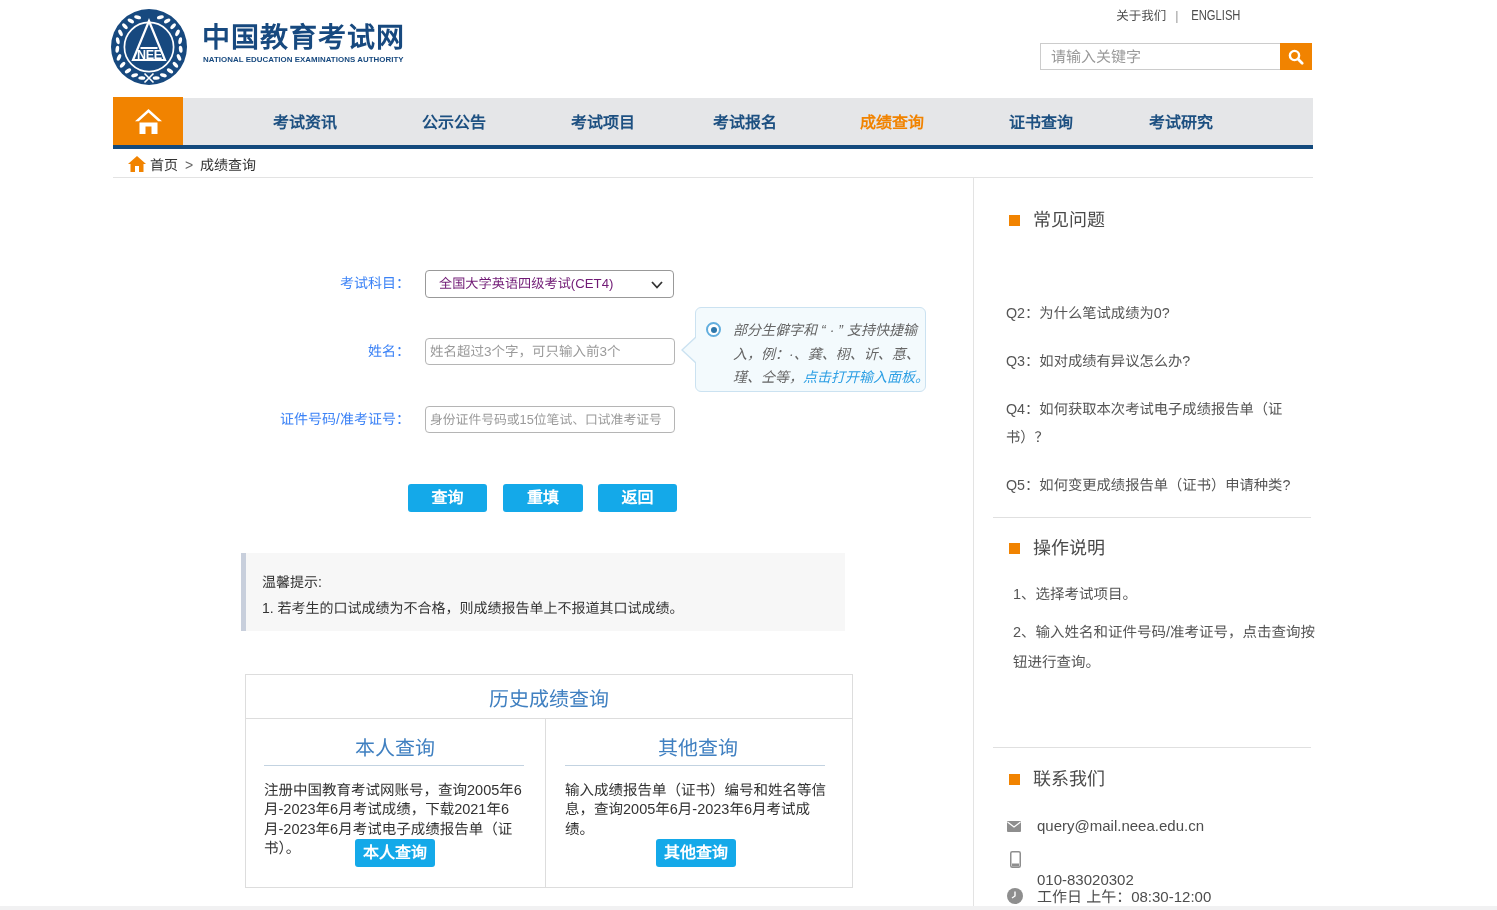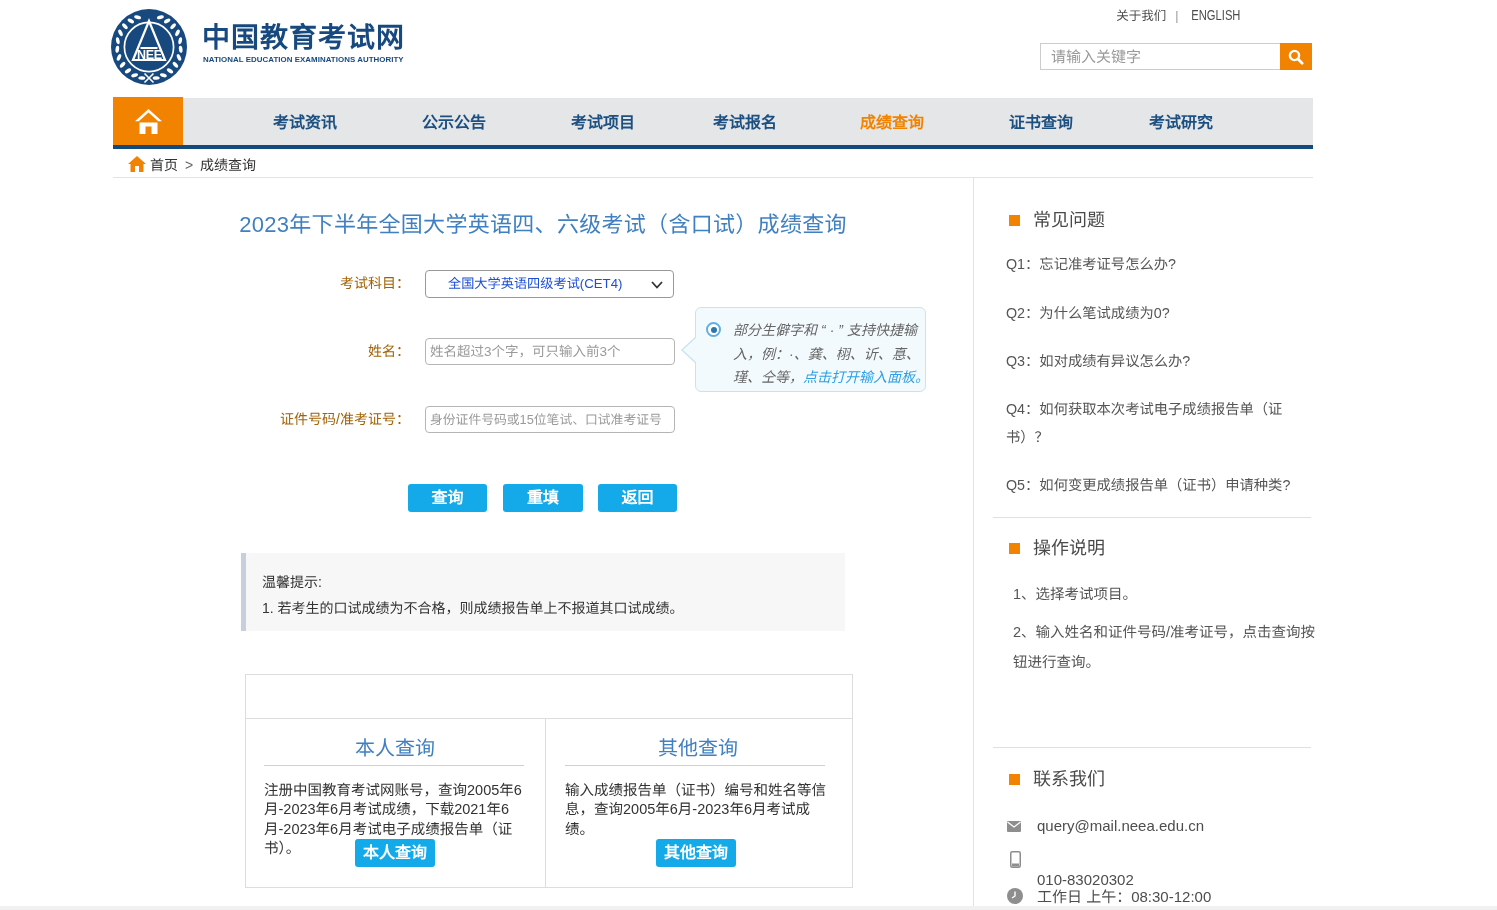--- a/index.html
+++ b/index.html
@@ -32,22 +32,22 @@
 
 .crumb-line { top:177px; left:113px; width:1200px; height:1px; background:#e3e3e3; }
 .crumb { top:154px; left:150px; font-size:14px; color:#333; }
 .crumb .gt { color:#666; padding:0 3px; }
 
 
 .side-vline { top:178px; left:973px; width:1px; height:728px; background:#e3e3e3; }
 
 
 .h1 { top:212px; letter-spacing:0.3px; left:113px; width:860px; text-align:center; font-size:22px; color:#4080c1; white-space:nowrap; line-height:26px; }
-.flabel { font-size:14px; color:#a16207; text-align:right; width:200px; left:210px; }
-.select { top:270px; left:425px; width:249px; height:28px; border:1px solid #999; border-radius:4px; background:#fff; font-size:13.2px; color:#1d4ed8; line-height:26px; padding-left:22px; }
+.flabel { font-size:14px; color:#3b82f6; text-align:right; width:200px; left:210px; }
+.select { top:270px; left:425px; width:249px; height:28px; border:1px solid #999; border-radius:4px; background:#fff; font-size:13.2px; color:#701a75; line-height:26px; padding-left:13px; }
 .select .chev { position:absolute; right:10px; top:10px; line-height:0; }
 .tinput { left:425px; width:250px; height:27px; border:1px solid #b5b5b5; border-radius:4px; background:#fff; font-size:13.5px; color:#9a9a9a; line-height:25px; padding-left:4px; white-space:nowrap; overflow:hidden; }
 
 
 .tip-bubble { top:307px; left:695px; width:231px; height:85px; background:#f3fafd; border:1px solid #cbe2f1; border-radius:6px; }
 .tip-arrow1 { top:336px; left:681px; width:0; height:0; border-top:14px solid transparent; border-bottom:14px solid transparent; border-right:15px solid #cbe2f1; }
 .tip-arrow2 { top:337px; left:683px; width:0; height:0; border-top:13px solid transparent; border-bottom:13px solid transparent; border-right:14px solid #f3fafd; }
 .radio { top:322px; left:706px; width:15px; height:15px; border-radius:50%; border:2px solid #62aede; background:#fff; }
 .radio i { position:absolute; left:2.5px; top:2.5px; width:6px; height:6px; border-radius:50%; background:#2e77ab; }
 .tip-text { top:319px; left:733px; width:200px; font-size:14px; color:#666; line-height:23.5px;font-style:italic; }
@@ -147,21 +147,20 @@
 
   <div class="abs" style="top:156px; left:128px;">
     <svg width="18" height="17" viewBox="0 0 18 17">
       <path d="M9 0 L18 8 L15.5 8 L15.5 16 L11 16 L11 10 L7 10 L7 16 L2.5 16 L2.5 8 L0 8 Z" fill="#f18300"></path>
     </svg>
   </div>
   <div class="abs crumb">首页 <span class="gt">&gt;</span> 成绩查询</div>
   <div class="abs crumb-line"></div>
   <div class="abs side-vline"></div>
 
-  <div class="abs h1">2023年下半年全国大学英语四、六级考试（含口试）成绩查询</div>
 
   <div class="abs flabel" style="top:270px; line-height:27px;">考试科目：</div>
   <div class="abs select">全国大学英语四级考试(CET4)
     <span class="chev"><svg width="12" height="8" viewBox="0 0 12 8">
           <path d="M1 1 L6 6.5 L11 1" fill="none" stroke="#333" stroke-width="1.8"></path>
         </svg></span>
   </div>
 
   <div class="abs flabel" style="top:338px; line-height:27px;">姓名：</div>
   <div class="abs tinput" style="top:338px;">姓名超过3个字，可只输入前3个</div>
@@ -179,35 +178,35 @@
 
   <div class="abs btn b1">查询</div>
   <div class="abs btn b2">重填</div>
   <div class="abs btn b3">返回</div>
 
   <div class="abs warnbox"></div>
   <div class="abs warn-t1">温馨提示:</div>
   <div class="abs warn-t2">1. 若考生的口试成绩为不合格，则成绩报告单上不报道其口试成绩。</div>
 
   <div class="abs histbox"></div>
+  <div class="abs hist-title">历史成绩查询</div>
   <div class="abs hist-hline"></div>
   <div class="abs hist-vline"></div>
 
   <div class="abs col-title" style="left:245px;">本人查询</div>
   <div class="abs col-hr" style="left:264px;"></div>
   <div class="abs col-p" style="left:264px;">注册中国教育考试网账号，查询2005年6<br>月-2023年6月考试成绩，下载2021年6<br>月-2023年6月考试电子成绩报告单（证<br>书）。</div>
   <div class="abs col-btn" style="left:355px;">本人查询</div>
 
   <div class="abs col-title" style="left:548px;">其他查询</div>
   <div class="abs col-hr" style="left:565px;"></div>
   <div class="abs col-p" style="left:565px;">输入成绩报告单（证书）编号和姓名等信<br>息，查询2005年6月-2023年6月考试成<br>绩。</div>
   <div class="abs col-btn" style="left:656px;">其他查询</div>
 
   <div class="abs sec-head" style="top:208px;"><span class="sq"></span>常见问题</div>
-  <div class="abs q-item" style="top:250px;">Q1：忘记准考证号怎么办?</div>
   <div class="abs q-item" style="top:299px;">Q2：为什么笔试成绩为0?</div>
   <div class="abs q-item" style="top:347px;">Q3：如对成绩有异议怎么办?</div>
   <div class="abs q-item" style="top:395px;">Q4：如何获取本次考试电子成绩报告单（证<br>书）？</div>
   <div class="abs q-item" style="top:471px;">Q5：如何变更成绩报告单（证书）申请种类?</div>
   <div class="abs side-hr" style="top:517px;"></div>
 
   <div class="abs sec-head" style="top:536px;"><span class="sq"></span>操作说明</div>
   <div class="abs op-item" style="top:580px;">1、选择考试项目。</div>
   <div class="abs op-item" style="top:618px;">2、输入姓名和证件号码/准考证号，点击查询按<br>钮进行查询。</div>
   <div class="abs side-hr" style="top:747px;"></div>

